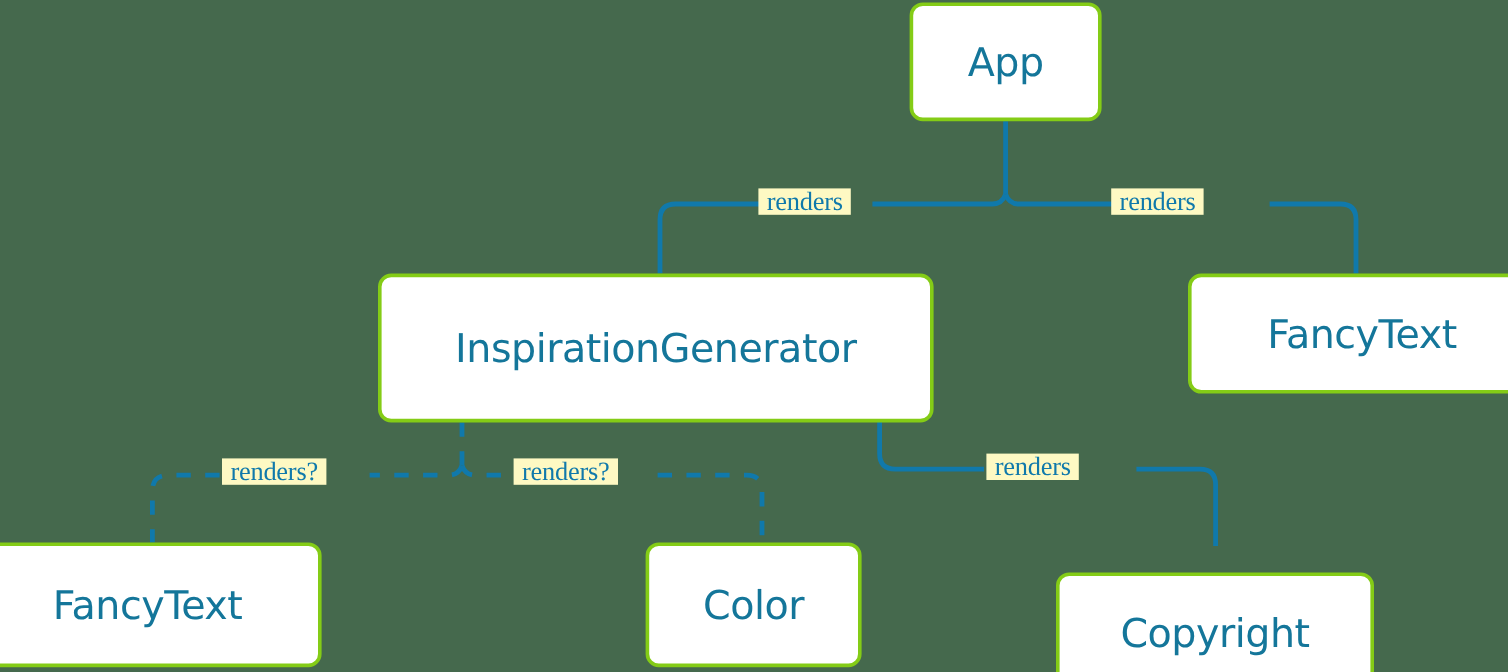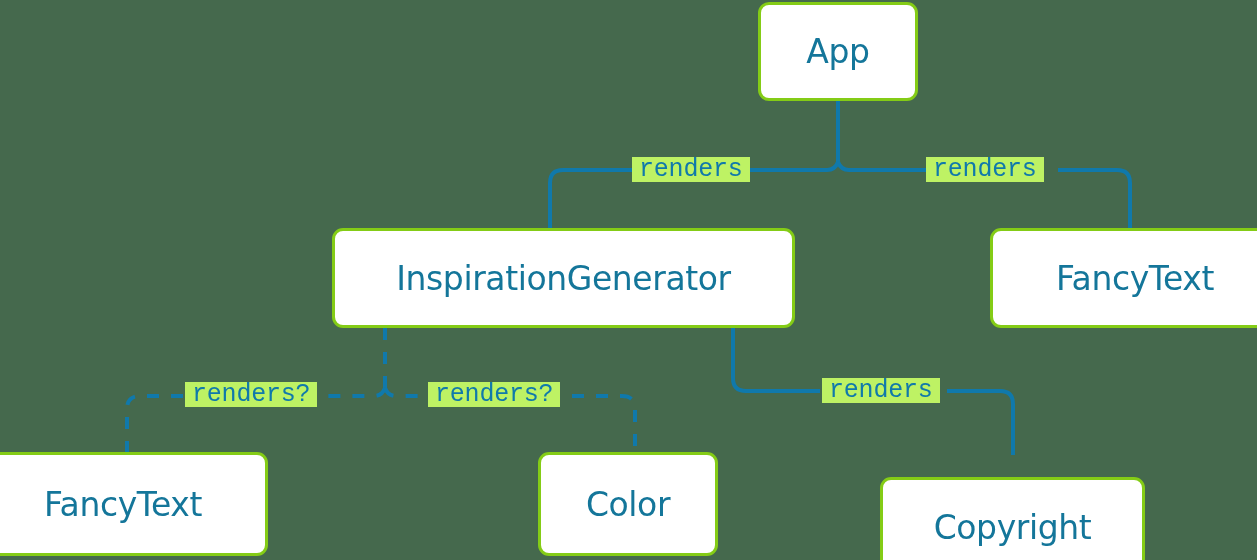--- a/index.html
+++ b/index.html
@@ -37,36 +37,36 @@
     justify-content: center;
     color: #14769a;
     font-family: "DejaVu Sans", sans-serif;
     font-size: 33px;
     font-weight: 400;
     letter-spacing: -0.4px;
     white-space: nowrap;
     z-index: 2;
   }
   .node-app        { left: 758px;  top: 2px;   width: 160px; height: 99px; }
-  .node-inspgen    { left: 332px;  top: 228px; width: 463px; height: 100px; }
+  .node-inspgen    { left: 315px;  top: 228px; width: 463px; height: 124px; }
   .node-fancy-tr   { left: 990px;  top: 228px; width: 290px; height: 100px; }
   .node-fancy-bl   { left: -22px;  top: 452px; width: 290px; height: 104px; }
   .node-color      { left: 538px;  top: 452px; width: 180px; height: 104px; }
   .node-copyright  { left: 880px;  top: 477px; width: 265px; height: 100px; }
 
   .edge-label {
     position: absolute;
     color: #1079ab;
-    font-family: Liberation Mono, monospace;
-    font-size: 25px;
+    font-family: Liberation Serif, serif;
+    font-size: 22px;
     font-weight: 500;
     letter-spacing: -0.2px;
     white-space: nowrap;
     z-index: 3;
-    background: #bef264;
+    background: #fef9c3;
     padding: 0 7px;
     line-height: 1;
   }
   .lbl-renders-left   { left: 632px;  top: 157px; }
   .lbl-renders-right  { left: 926px;  top: 157px; }
   .lbl-renders-gen    { left: 822px;  top: 378px; }
   .lbl-renders-q1     { left: 185px;  top: 382px; }
   .lbl-renders-q2     { left: 428px;  top: 382px; }
 </style>
 </head>

